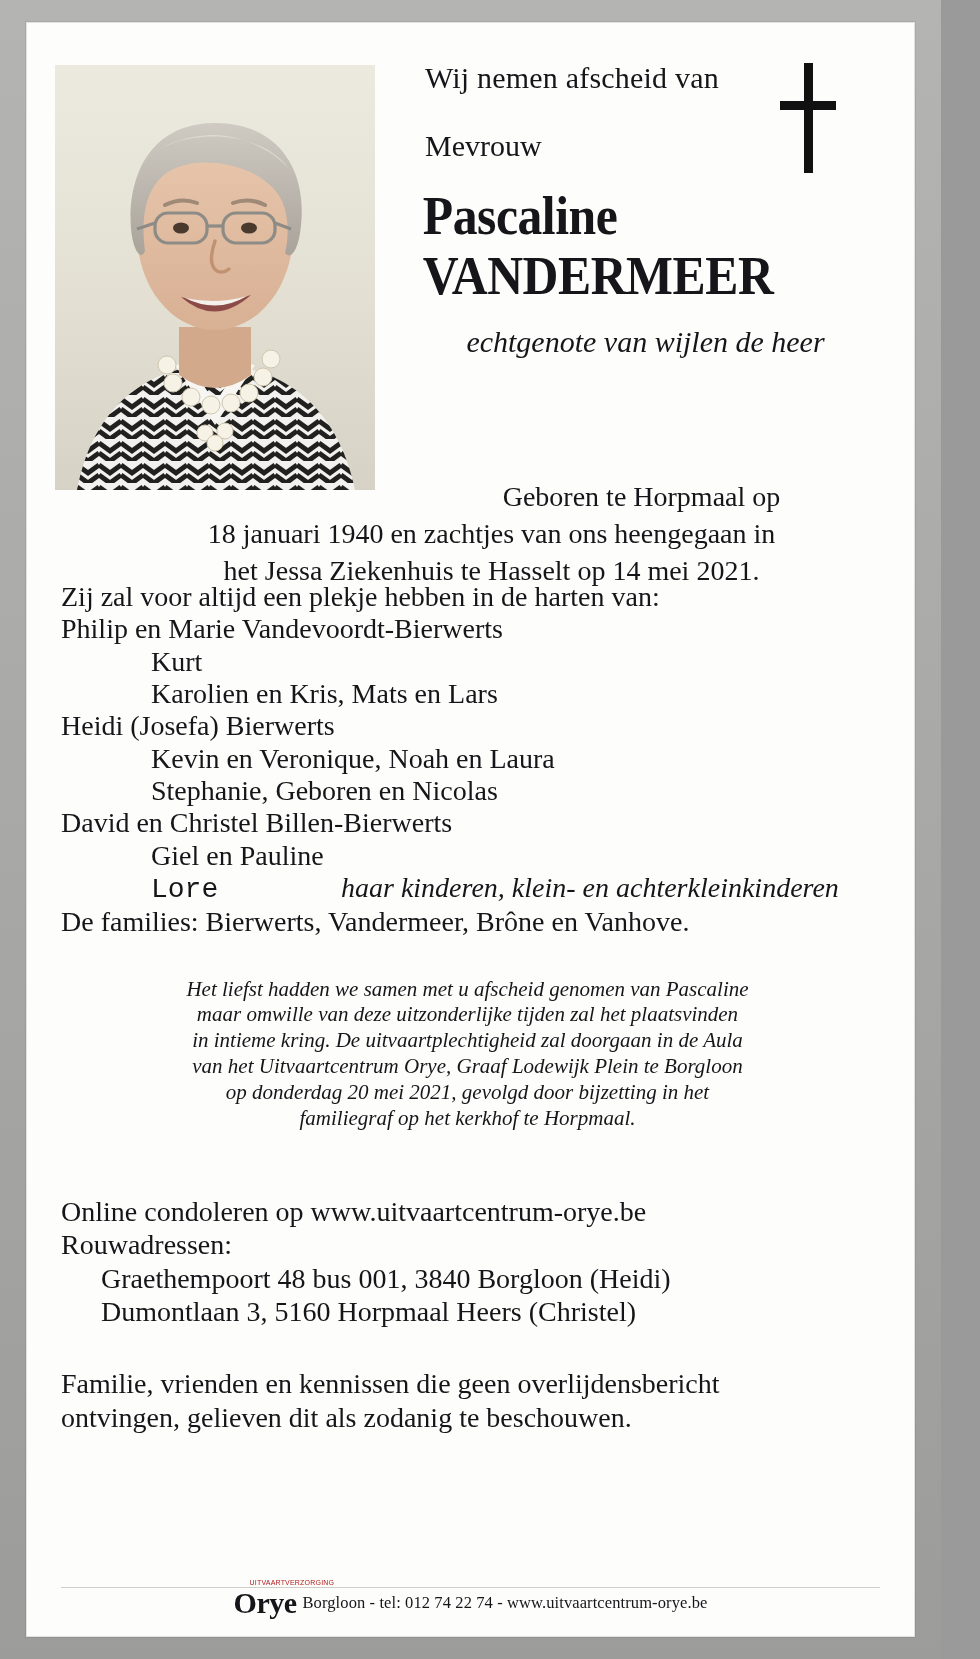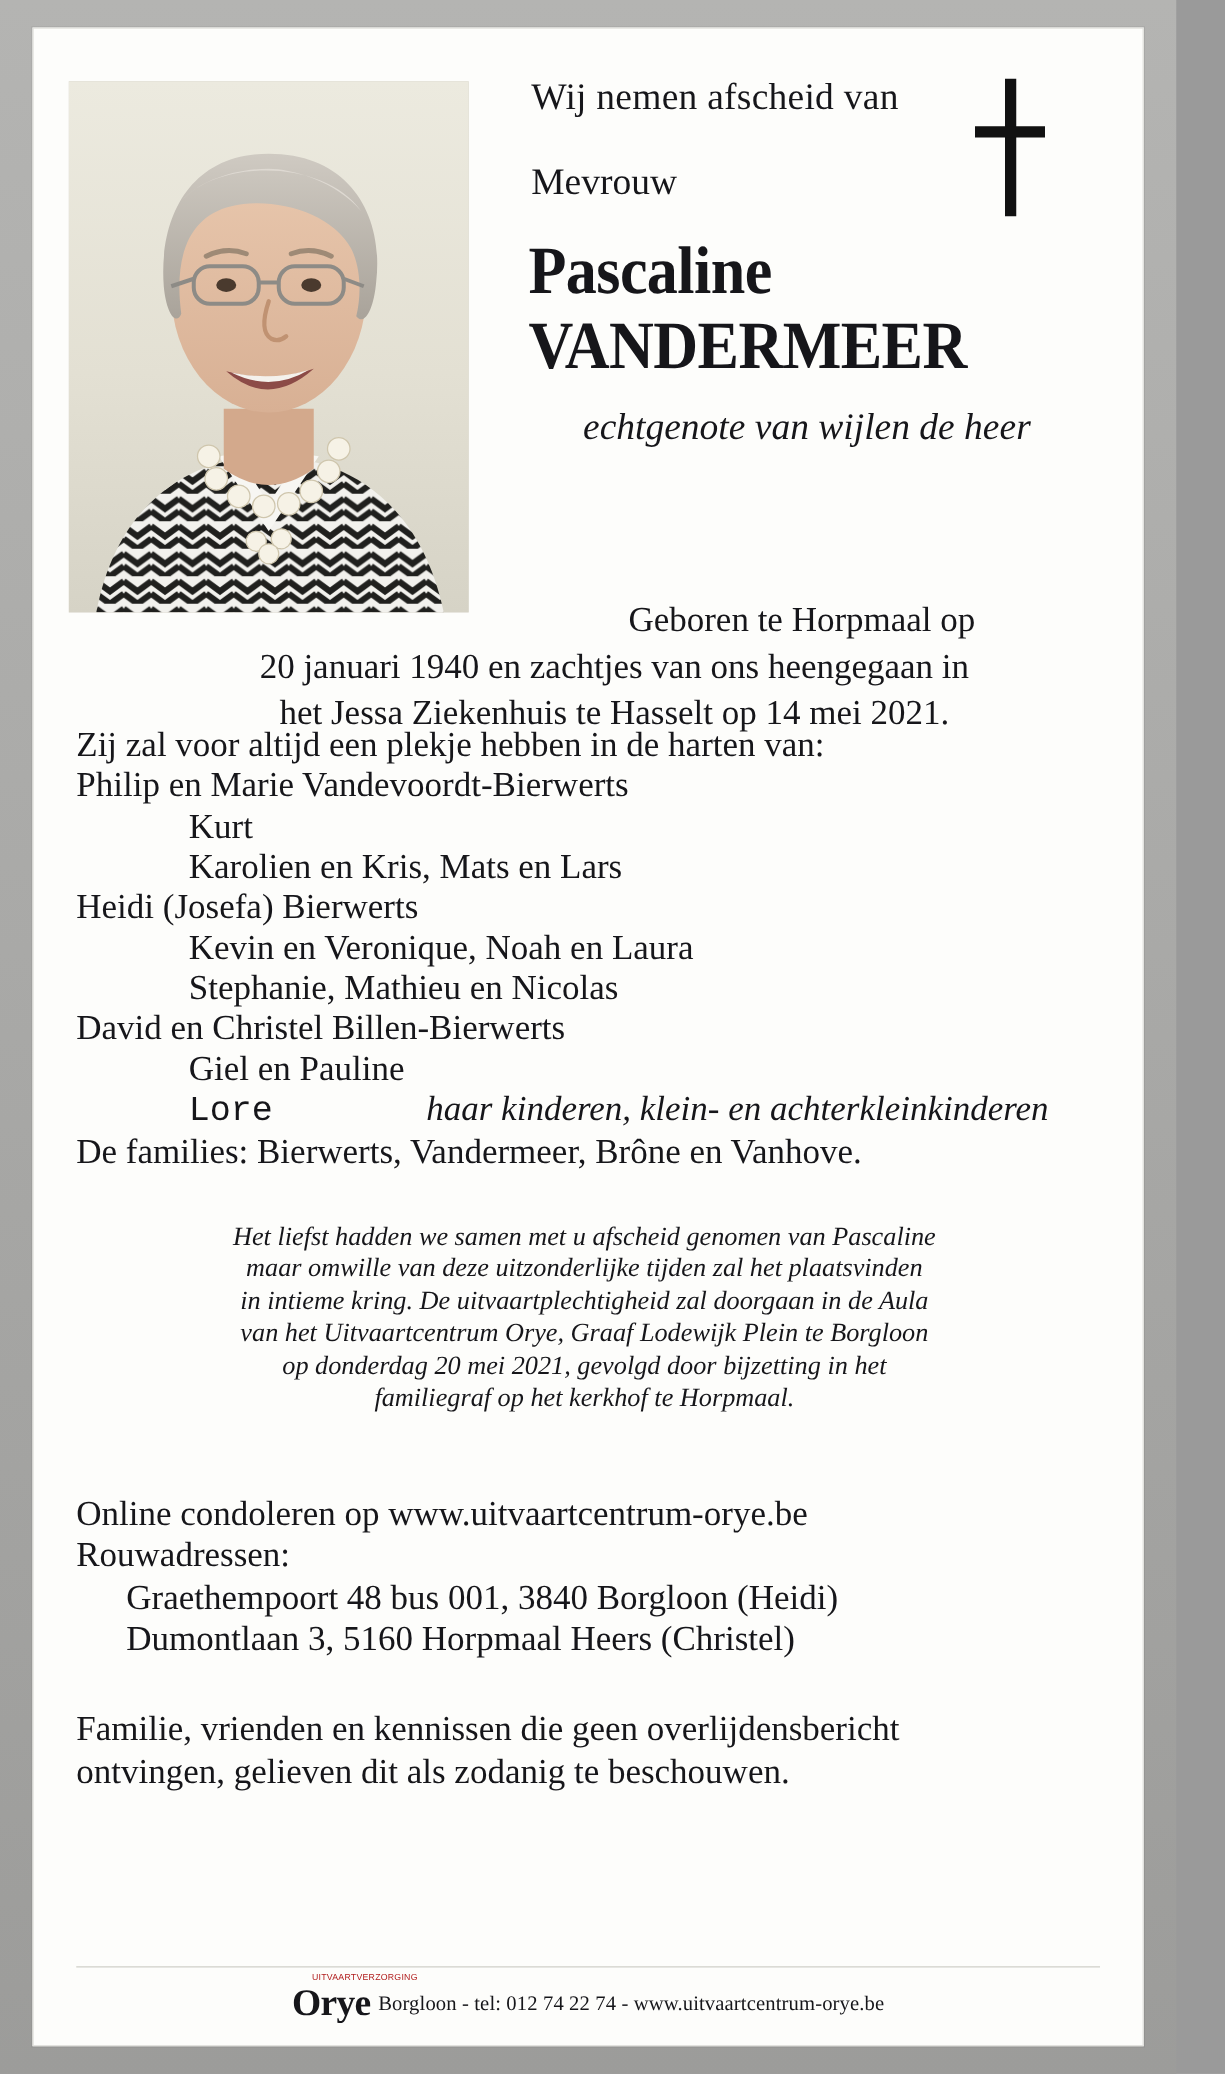--- a/index.html
+++ b/index.html
@@ -188,21 +188,20 @@
     line-height: 1.2;
   }
 
   
   .footer {
     position: absolute;
     left: 34px;
     right: 34px;
     bottom: 18px;
     border-top: 1px solid #cfcfc9;
-    padding-top: 14px;
     display: flex;
     align-items: center;
     justify-content: center;
     gap: 6px;
   }
   .logo {
     display: flex;
     align-items: flex-start;
     gap: 4px;
     position: relative;
@@ -318,35 +317,35 @@
         <div class="line-mevrouw">Mevrouw</div>
         <div class="given-name">Pascaline</div>
         <div class="family-name">VANDERMEER</div>
         <div class="spouse">
           <div>echtgenote van wijlen de heer</div>
         </div>
       </div>
 
       <div class="birthdeath">
         <div class="l1">Geboren te Horpmaal op</div>
-        <div>20 januari 1940 en zachtjes van ons heengegaan in</div>
+        <div>18 januari 1940 en zachtjes van ons heengegaan in</div>
         <div>het Jessa Ziekenhuis te Hasselt op 14 mei 2021.</div>
       </div>
     </div>
 
     <div class="body">
 
       <div class="survivors">
         <div class="lead">Zij zal voor altijd een plekje hebben in de harten van:</div>
         <div class="gen1">Philip en Marie Vandevoordt-Bierwerts</div>
         <div class="gen2">Kurt</div>
         <div class="gen2">Karolien en Kris, Mats en Lars</div>
         <div class="gen1">Heidi (Josefa) Bierwerts</div>
         <div class="gen2">Kevin en Veronique, Noah en Laura</div>
-        <div class="gen2">Stephanie, Mathieu en Nicolas</div>
+        <div class="gen2">Stephanie, Geboren en Nicolas</div>
         <div class="gen1">David en Christel Billen-Bierwerts</div>
         <div class="gen2">Giel en Pauline</div>
         <div class="lore-row">
           <span class="lore-name">Lore</span>
           <span class="lore-note">haar kinderen, klein- en achterkleinkinderen</span>
         </div>
         <div class="families-line">De families: Bierwerts, Vandermeer, Brône en Vanhove.</div>
       </div>
 
       <div class="ceremony">

